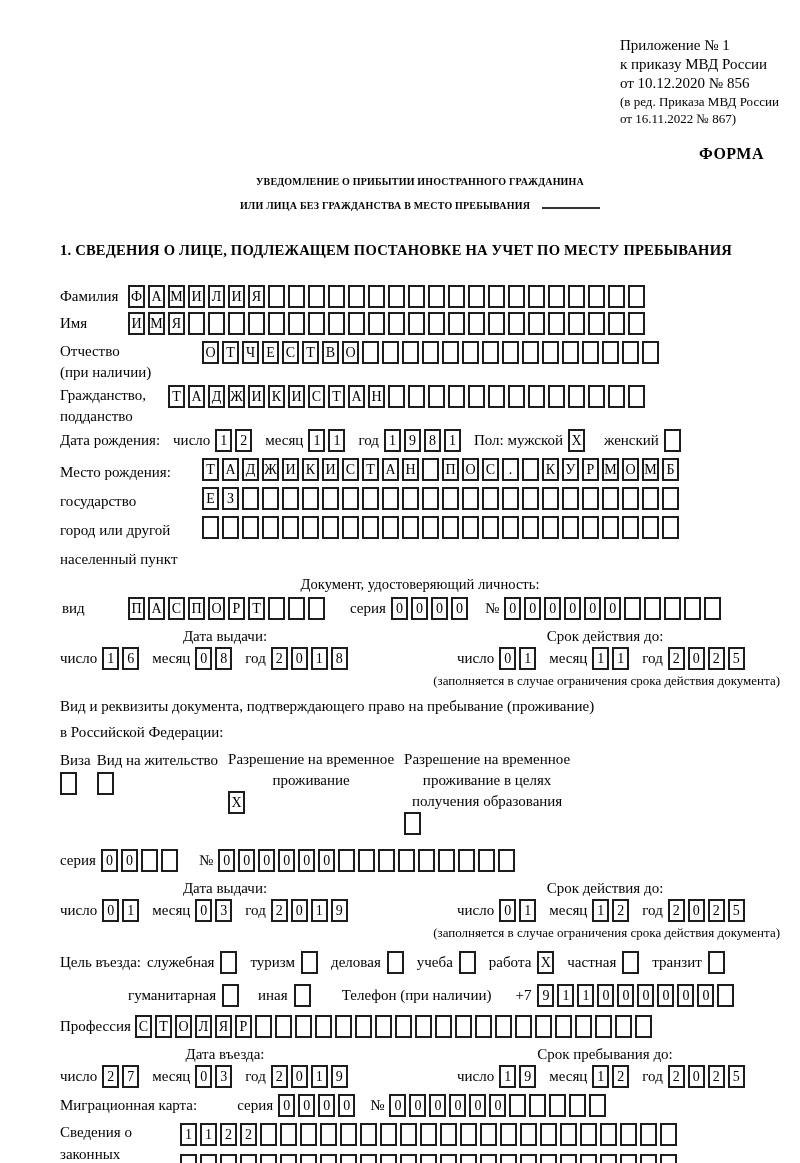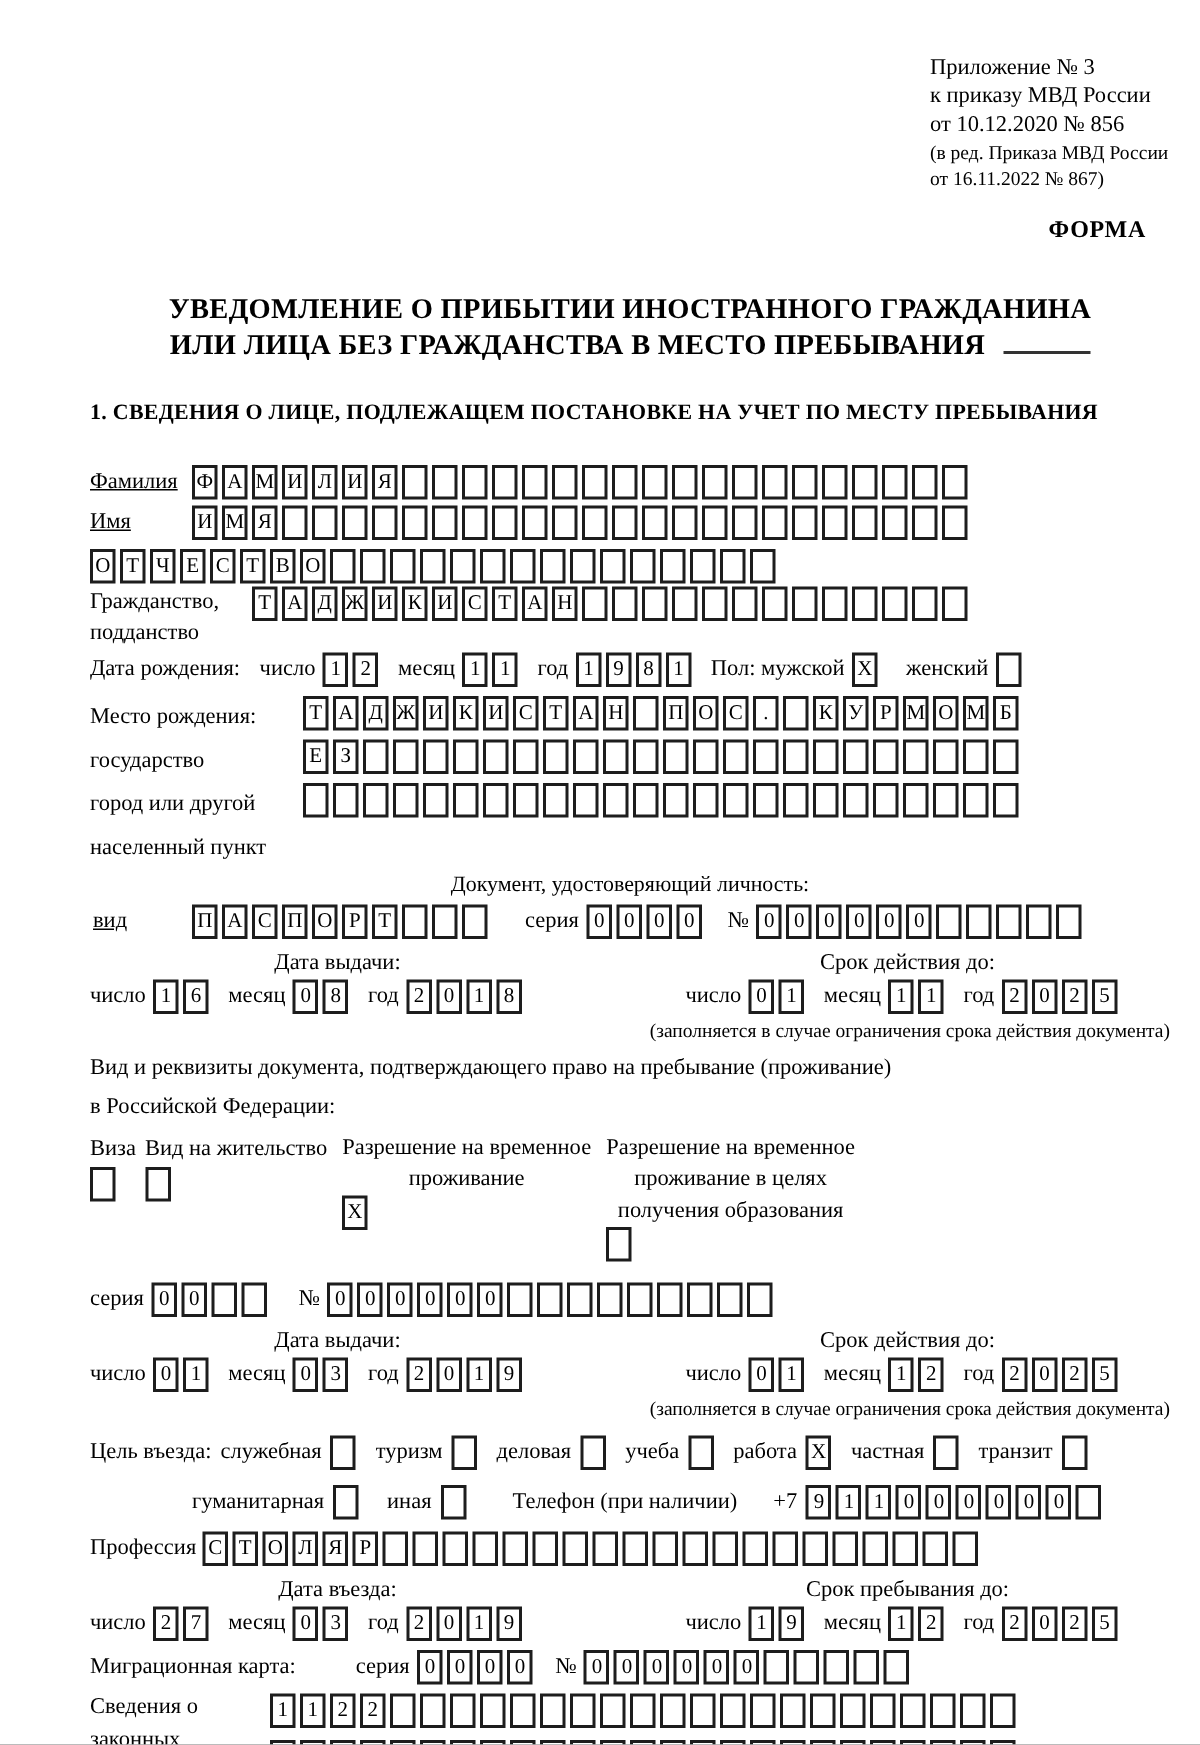--- a/index.html
+++ b/index.html
@@ -7,34 +7,34 @@
   .page {
     width:800px; height:1163px; margin:0 auto; background:#ffffff;
     padding:36px 20px 0 60px; position:relative; overflow:hidden;
     font-family:"Liberation Serif","DejaVu Serif",serif; font-size:15px; color:#000;
   }
   
   .hdr { margin-left:560px; line-height:19px; }
   .hdr .small { font-size:13px; line-height:17px; }
   .forma { text-align:right; font-weight:bold; font-size:16px; margin:18px 16px 0 0; letter-spacing:.5px; }
   
-  .title { text-align:center; font-weight:bold; font-size:19px; line-height:24px; margin-top:32px; letter-spacing:.2px; }
+  .title { text-align:center; font-weight:bold; font-size:10px; line-height:24px; margin-top:7px; letter-spacing:.2px; }
   .uline { display:inline-block; width:58px; border-bottom:2px solid #333; margin-left:12px; height:14px; }
   .sec-heading { text-align:left; font-weight:bold; font-size:14.6px; margin-top:24px; letter-spacing:.2px; }
   
   .cells { display:inline-flex; flex-wrap:nowrap; vertical-align:top; }
   .cell {
     display:inline-flex; align-items:center; justify-content:center; flex:none;
     width:17px; height:23px; border:2px solid #1d1d1d; margin-right:3px;
     font-size:14px; line-height:1;
   }
   
   .row { display:flex; align-items:flex-start; }
   .lab { flex:none; line-height:23px; }
-  .w68 { width:68px;text-decoration:underline; } .w75 { width:75px; } .w108 { width:108px; } .w142 { width:142px; }
+  .w68 { width:68px; } .w75 { width:75px; } .w108 { width:108px; } .w142 { width:142px; }
   .lab2 { flex:none; line-height:21px; }
   .mt26 { margin-top:26px; } .mt10 { margin-top:2px; } .mt8 { margin-top:8px; }
   .mt6 { margin-top:6px; } .mt4 { margin-top:4px; } .mt2 { margin-top:2px; }
   .stack > .cells { display:flex; margin-bottom:6px; }
   .doc-heading { text-align:center; font-weight:normal; font-size:14.6px; margin-top:2px; }
   .dlabel { line-height:23px; margin:0 5px 0 0; }
   .dlabel + .cells { margin-right:10px; }
   .dgroup { display:flex; align-items:flex-start; }
   .dates-pair { display:flex; margin-top:8px; }
   .dcol1 { width:385px; flex:none; }
@@ -57,21 +57,21 @@
   .rep { display:flex; margin-top:4px; }
   .rep .labcol { width:120px; flex:none; line-height:22px; }
   .rep .stack .cells { margin-bottom:8px; }
 </style>
 </head>
 <body>
 
 <div class="page">
 
   <div class="hdr">
-    <div>Приложение № 3</div>
+    <div>Приложение № 1</div>
     <div>к приказу МВД России</div>
     <div>от 10.12.2020 № 856</div>
     <div class="small">(в ред. Приказа МВД России</div>
     <div class="small">от 16.11.2022 № 867)</div>
   </div>
   <div class="forma">ФОРМА</div>
 
   <div class="title">
     <div>УВЕДОМЛЕНИЕ О ПРИБЫТИИ ИНОСТРАННОГО ГРАЖДАНИНА</div>
     <div><span>ИЛИ ЛИЦА БЕЗ ГРАЖДАНСТВА В МЕСТО ПРЕБЫВАНИЯ</span><span class="uline"></span></div>
@@ -137,20 +137,24 @@
         <span class="cell"></span>
         <span class="cell"></span>
         <span class="cell"></span>
         <span class="cell"></span>
         <span class="cell"></span>
         <span class="cell"></span>
       </span>
   </div>
 
   <div class="row mt6">
+    <span class="lab2 w142">
+      <div>Отчество</div>
+      <div>(при наличии)</div>
+    </span>
     <span class="cells">
         <span class="cell">О</span>
         <span class="cell">Т</span>
         <span class="cell">Ч</span>
         <span class="cell">Е</span>
         <span class="cell">С</span>
         <span class="cell">Т</span>
         <span class="cell">В</span>
         <span class="cell">О</span>
         <span class="cell"></span>

